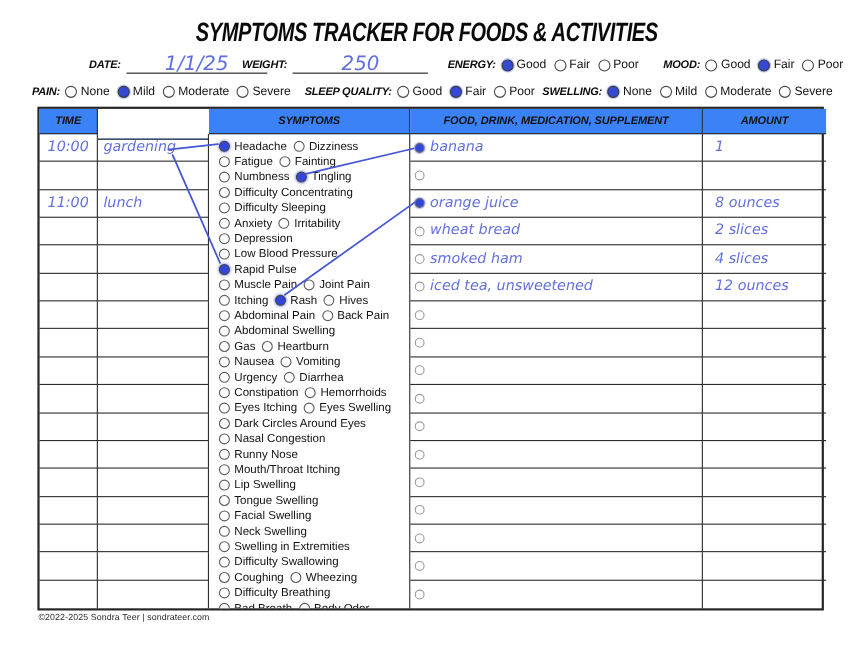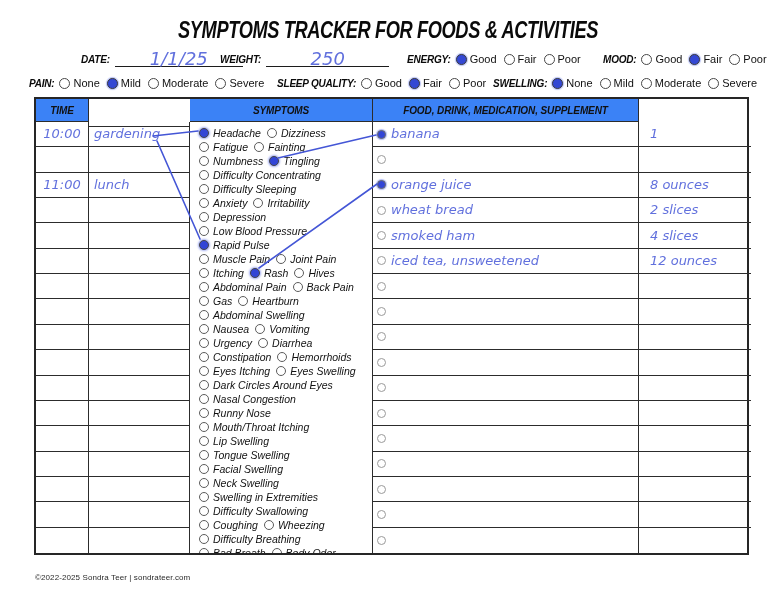--- a/index.html
+++ b/index.html
@@ -25,36 +25,36 @@
   .hw.cell-hw { font-size: 13px; line-height: 14px; }
 
   .tracker {
     position: absolute; left: 34px; top: 97px; width: 715px; height: 458px;
     display: grid; grid-template-columns: 53px 101px 183px 266px 112px;
     grid-template-rows: 23px repeat(17, 1fr);
     border: 2px solid #262626; background: #fff;
   }
   .cell { border-right: 1.5px solid #2c2c2c; border-bottom: 1.5px solid #2c2c2c; overflow: hidden; }
   .no-r { border-right: none; }
-  .no-b { border-bottom: none; font-style: italic; }
+  .no-b { border-bottom: none; }
   .hcell { background: #3b82f6; display: flex; align-items: center; justify-content: center;
            font-weight: 700; font-style: italic; font-size: 10px; letter-spacing: -0.1px; }
   .sym-cell { padding: 4px 0 0 9px; grid-column: 3; grid-row: 2 / span 17; }
   .symptom-line { height: 14px; display: flex; align-items: center; white-space: nowrap; }
   .symptom-item { display: inline-flex; align-items: center; gap: 4px; margin-right: 6px; font-size: 10.5px; }
   .sradio { width: 10px; height: 10px; border: 1.3px solid #5c5c5c; border-radius: 50%; background: #fff; flex: none; }
   .sradio.checked { background: #3245d6; border-color: #474747; box-shadow: 0 0 2px 1px rgba(84,104,228,.55); }
   .time-cell { display: flex; align-items: center; justify-content: center; }
   .activity-cell { display: flex; align-items: center; padding-left: 5px; }
   .food-cell { display: flex; align-items: center; padding-left: 4px; gap: 5px; }
   .food-circle { width: 9px; height: 9px; border: 1.2px solid #9a9a9a; border-radius: 50%; background: #fff; flex: none; }
   .food-circle.checked { background: #3245d6; border-color: #6a6a6a; box-shadow: 0 0 1px 1px rgba(84,104,228,.45); }
   .amount-cell { display: flex; align-items: center; padding-left: 11px; }
   .overlay { position: absolute; left: 0; top: 0; width: 776px; height: 600px; pointer-events: none; }
-  .footer { position: absolute; left: 35px; top: 573px; font-size: 8px; color: #2b2b2b; letter-spacing: 0.1px; text-align: right; }
+  .footer { position: absolute; left: 35px; top: 557px; font-size: 8px; color: #2b2b2b; letter-spacing: 0.1px; text-align: right; }
 </style>
 </head>
 <body>
 
 <div class="page">
 
   <h1 class="title">SYMPTOMS TRACKER FOR FOODS &amp; ACTIVITIES</h1>
 
   <div class="group" style="left:37px; top:51px;margin-left:44px;">
     <span class="mlabel">DATE:</span>
@@ -169,20 +169,23 @@
       </div>
     <div class="cell hcell" style="grid-column:2; grid-row:1;margin-top:27px;">
         <span>ACTIVITY</span>
       </div>
     <div class="cell hcell" style="grid-column:3; grid-row:1;">
         <span>SYMPTOMS</span>
       </div>
     <div class="cell hcell" style="grid-column:4; grid-row:1;">
         <span>FOOD, DRINK, MEDICATION, SUPPLEMENT</span>
       </div>
+    <div class="cell hcell no-r" style="grid-column:5; grid-row:1;">
+        <span>AMOUNT</span>
+      </div>
 
     <div class="cell sym-cell no-b">
       <div>
           <div class="symptom-line">
             <span class="symptom-item">
               <span class="sradio checked"></span>
               <span>Headache</span>
             </span>
             <span class="symptom-item">
               <span class="sradio"></span>
@@ -279,31 +282,31 @@
               <span>Abdominal Pain</span>
             </span>
             <span class="symptom-item">
               <span class="sradio"></span>
               <span>Back Pain</span>
             </span>
           </div>
           <div class="symptom-line">
             <span class="symptom-item">
               <span class="sradio"></span>
+              <span>Abdominal Swelling</span>
+            </span>
+          </div>
+          <div class="symptom-line">
+            <span class="symptom-item">
+              <span class="sradio"></span>
               <span>Gas</span>
             </span>
             <span class="symptom-item">
               <span class="sradio"></span>
               <span>Heartburn</span>
-            </span>
-          </div>
-          <div class="symptom-line">
-            <span class="symptom-item">
-              <span class="sradio"></span>
-              <span>Abdominal Swelling</span>
             </span>
           </div>
           <div class="symptom-line">
             <span class="symptom-item">
               <span class="sradio"></span>
               <span>Nausea</span>
             </span>
             <span class="symptom-item">
               <span class="sradio"></span>
               <span>Vomiting</span>

